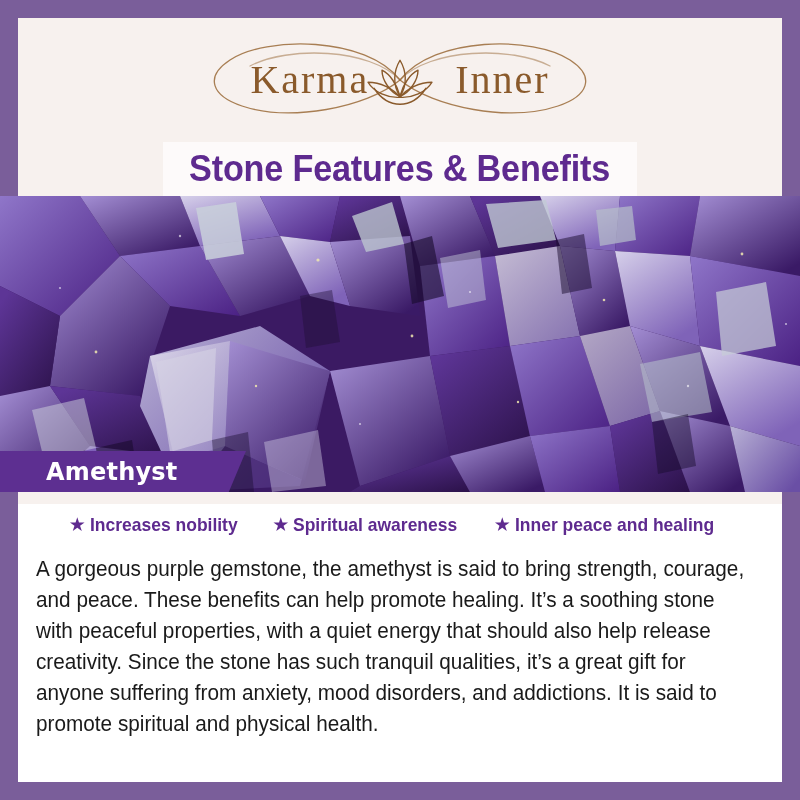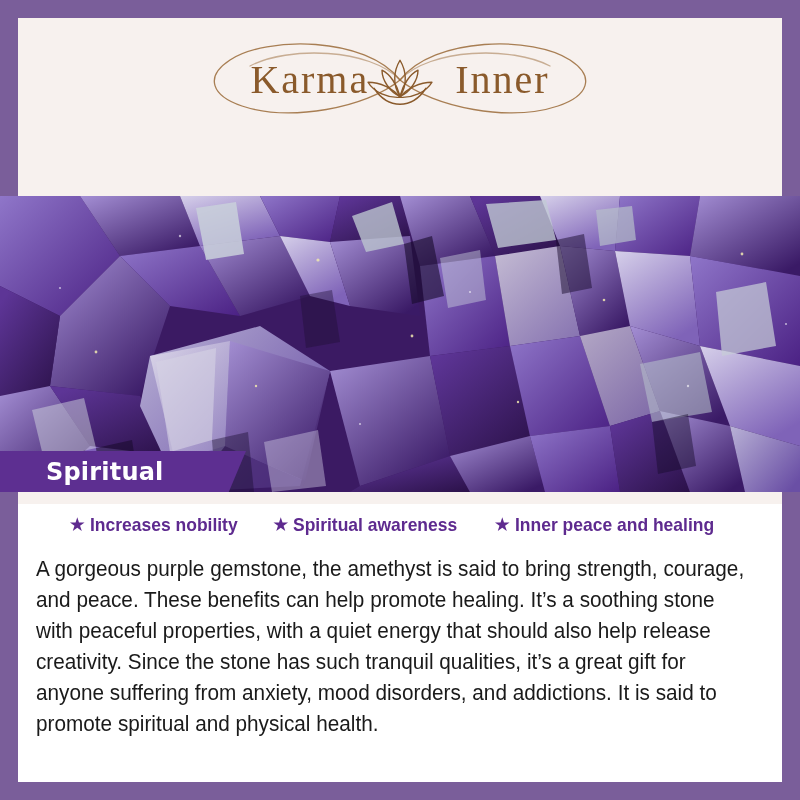--- a/index.html
+++ b/index.html
@@ -237,20 +237,23 @@
             <path d="M36 42 C 46 38, 54 26, 54 16 C 46 20, 39 30, 36 42 Z"></path>
             <path d="M36 43 C 24 44, 10 38, 4 28 C 16 28, 29 34, 36 43 Z"></path>
             <path d="M36 43 C 48 44, 62 38, 68 28 C 56 28, 43 34, 36 43 Z"></path>
             <path d="M10 34 C 18 46, 28 50, 36 50 C 44 50, 54 46, 62 34"></path>
           </g>
         </svg>
 
       </div>
     </div>
 
+    <div class="title-banner">
+      <div class="title-text">Stone Features &amp; Benefits</div>
+    </div>
 
   </div>
 
   <div class="hero">
     <svg viewBox="0 0 800 296" preserveAspectRatio="none" aria-hidden="true">
       <defs>
         <linearGradient id="g1" x1="0" y1="0" x2="1" y2="1">
           <stop offset="0" stop-color="#8f76c9"></stop>
             <stop offset="1" stop-color="#4b2184"></stop>
         </linearGradient>
@@ -359,21 +362,21 @@
           <circle cx="470" cy="96" r="1.1"></circle>
         <circle cx="688" cy="190" r="1.2"></circle>
           <circle cx="360" cy="228" r="1.1"></circle>
         <circle cx="60" cy="92" r="1.1"></circle>
           <circle cx="786" cy="128" r="1.1"></circle>
       </g>
     </svg>
   </div>
 
   <div class="name-banner">
-    <div class="name-text">Spiritual</div>
+    <div class="name-text">Amethyst</div>
   </div>
 
   <div class="card-bottom">
     <div class="card-bottom-top-strip"></div>
 
     <div class="features">
 
       <div class="feature">
         <span class="feature-star">★</span>
         <span class="feature-label">Increases nobility</span>

